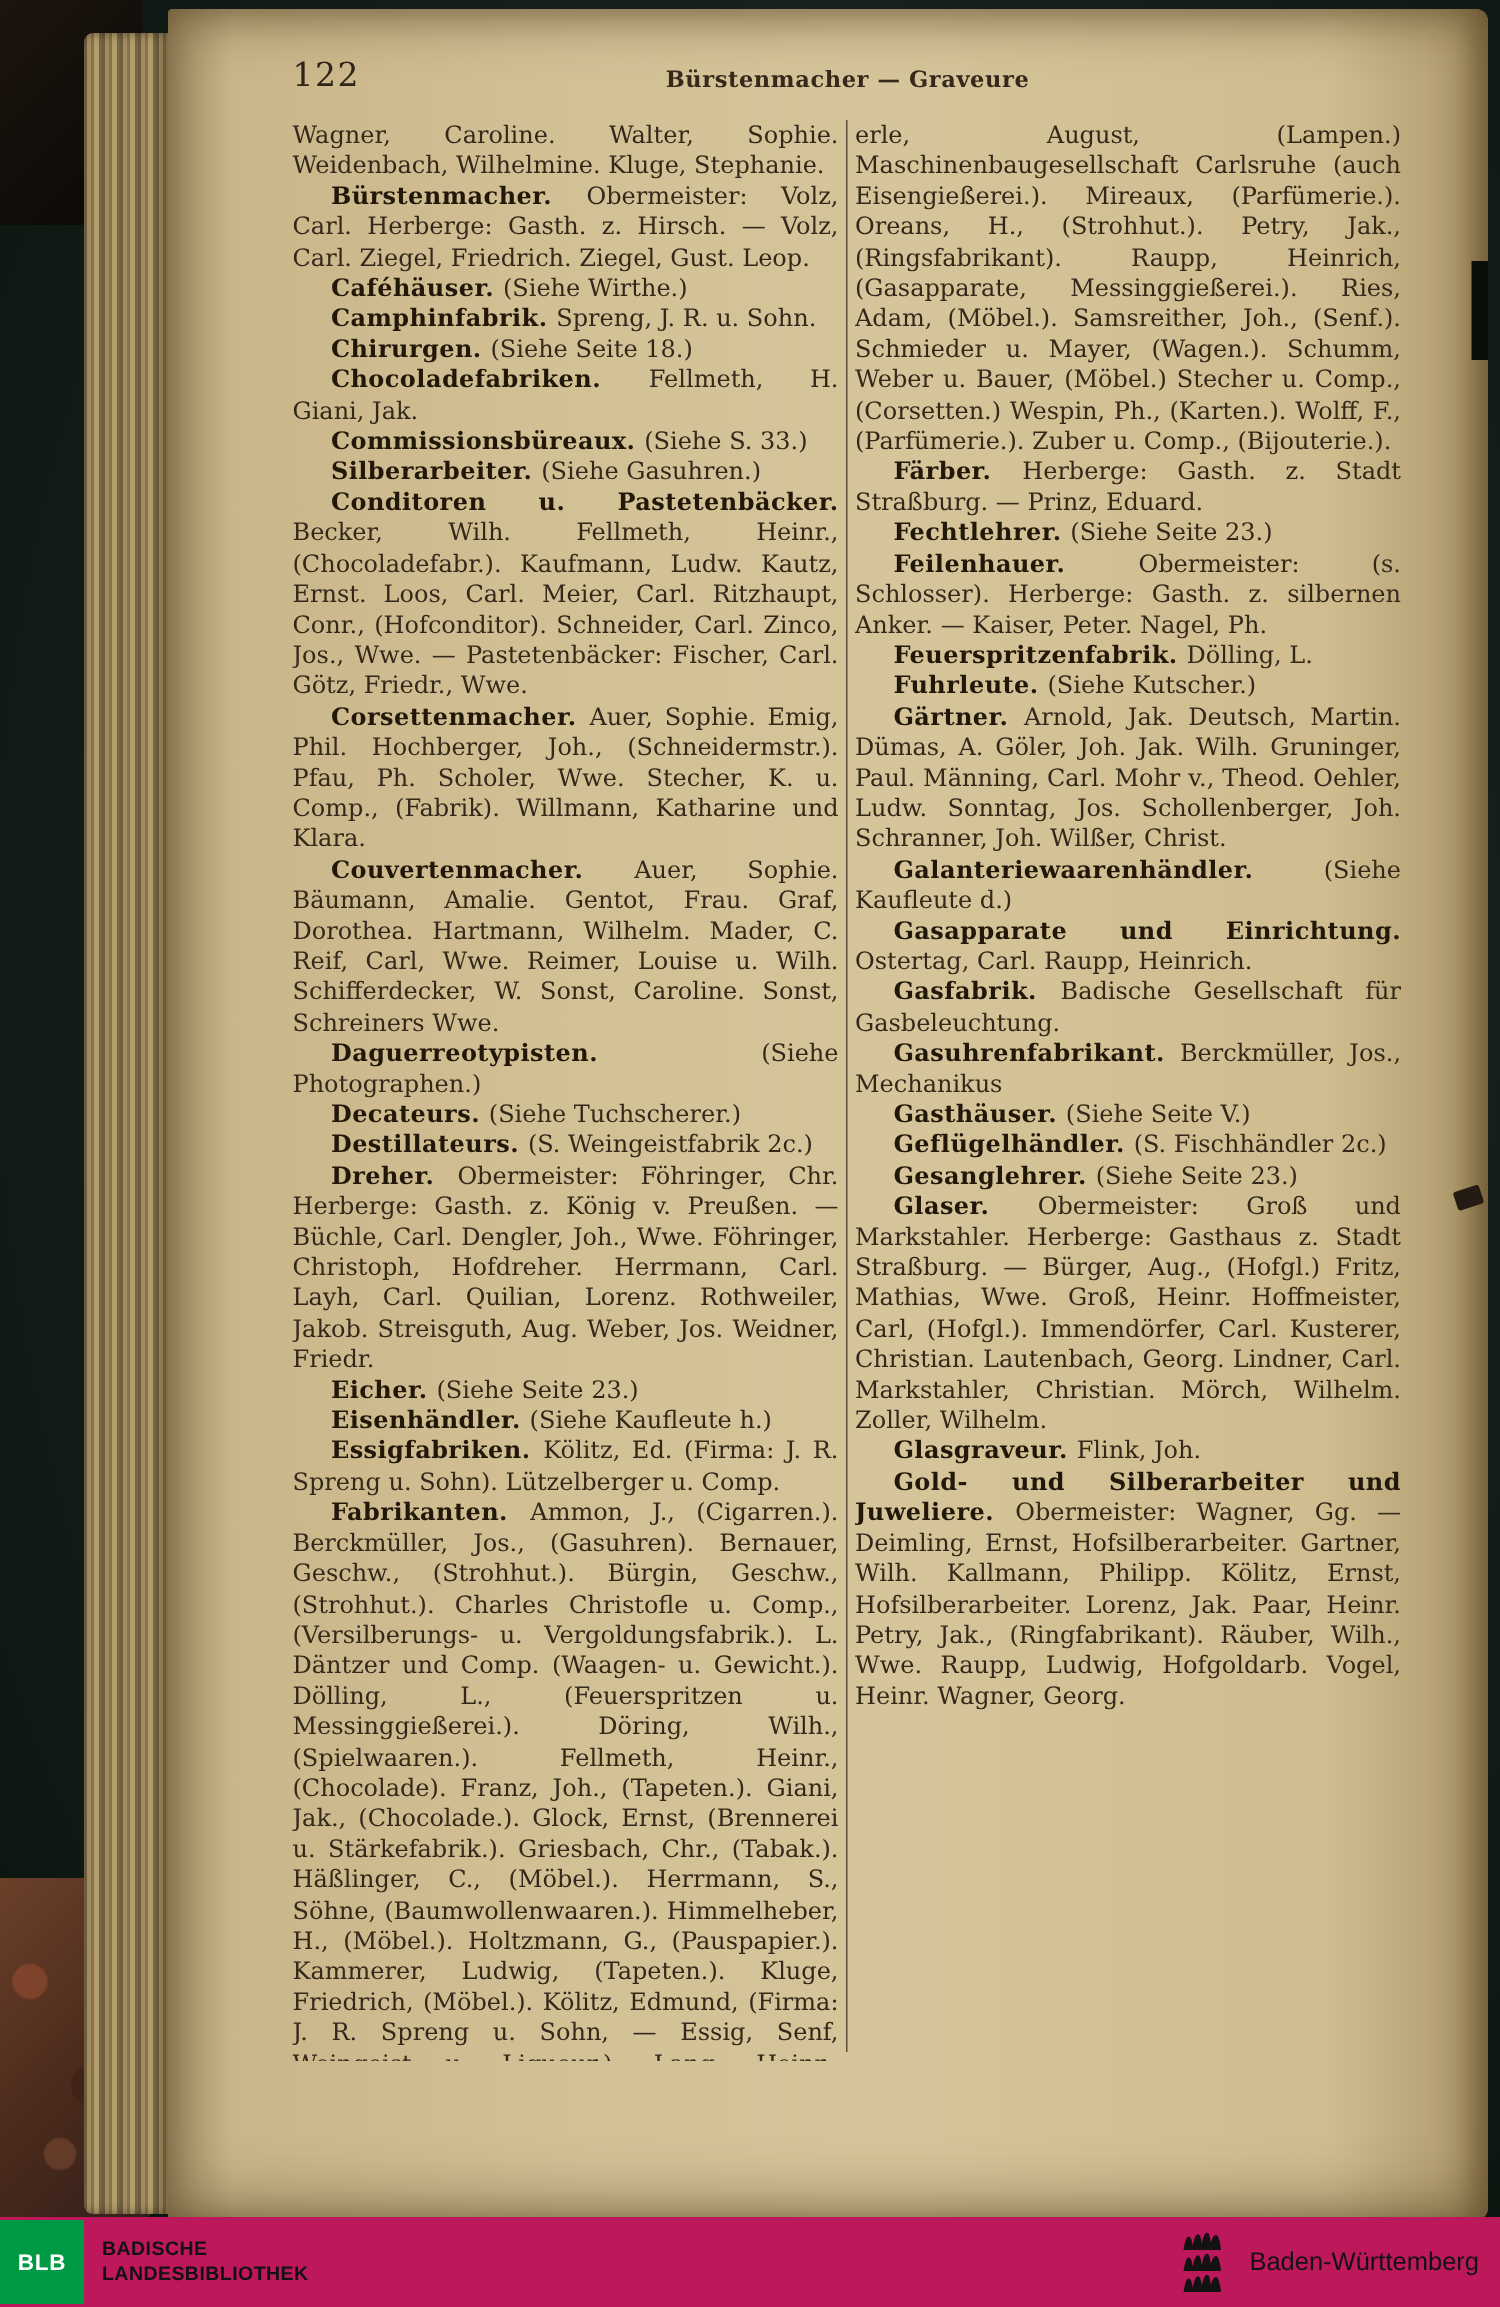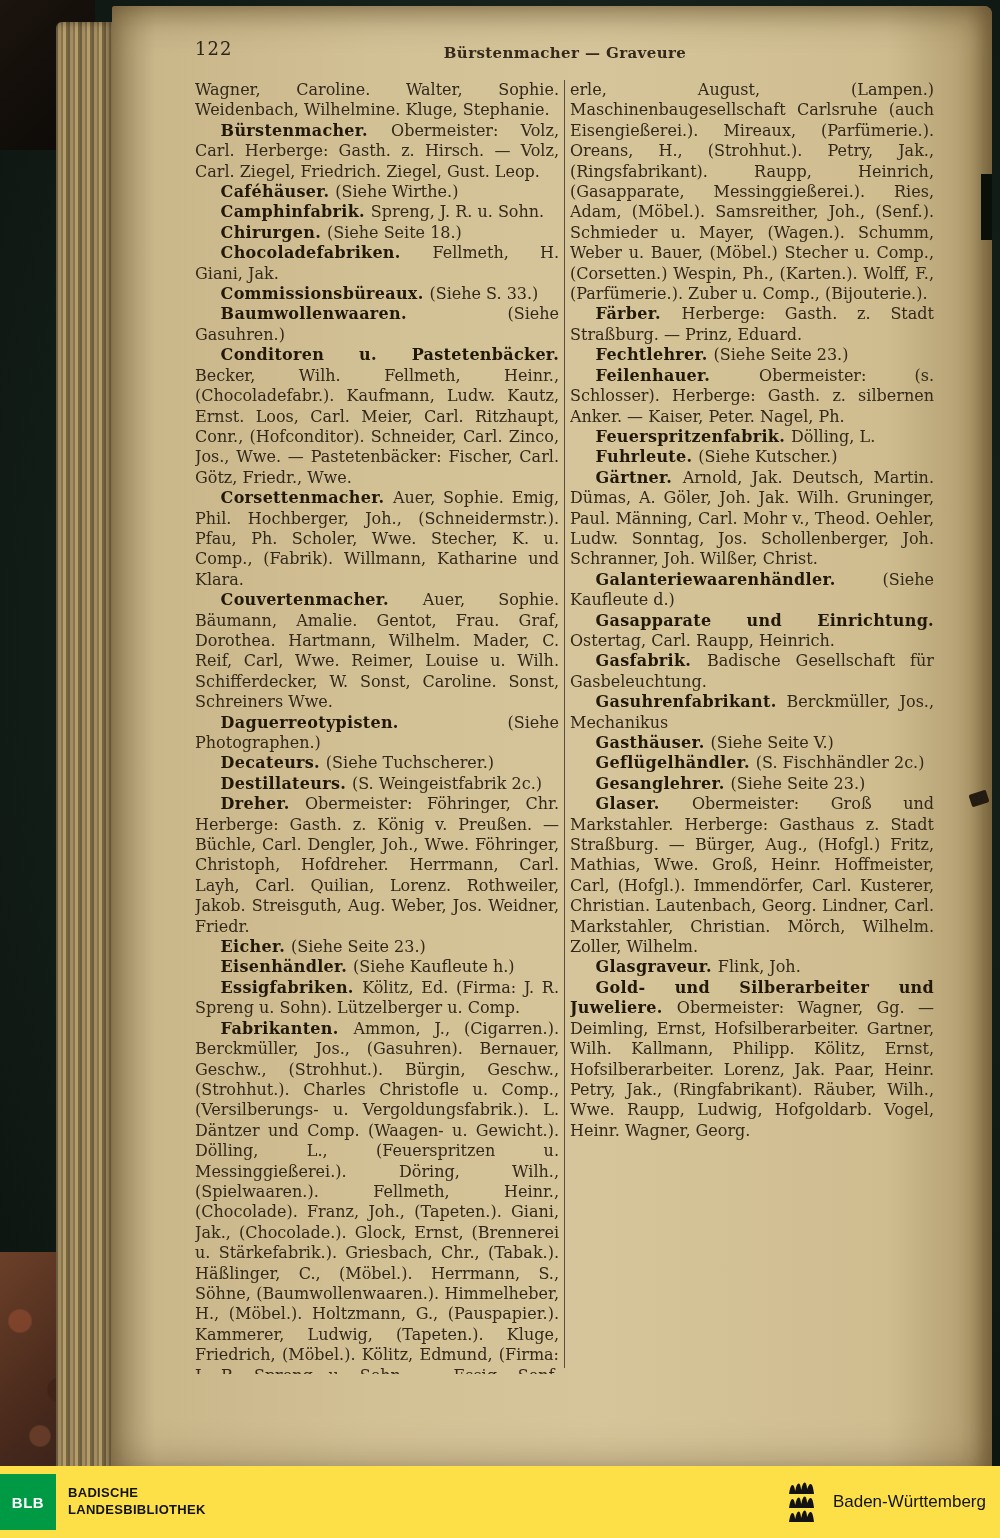--- a/index.html
+++ b/index.html
@@ -27,32 +27,32 @@
     box-shadow:inset -6px 0 8px rgba(0,0,0,.45);}
   .book-page{position:absolute;left:112px;right:8px;top:6px;bottom:58px;
     border-radius:3px 8px 8px 3px;
     background:linear-gradient(90deg,#a8946a 0%,#c9b689 5%,#d3c196 30%,#d6c59a 55%,#cfbd90 88%,#ac9768 100%);
     box-shadow:inset 0 14px 30px rgba(80,60,30,.35), inset 0 -18px 35px rgba(80,60,30,.35), inset -10px 0 18px rgba(90,70,40,.45);}
   .notch-top-right{position:absolute;right:0;top:168px;width:11px;height:66px;background:#0b0f0a;}
   .mark-right{position:absolute;right:4px;top:786px;width:18px;height:13px;background:#241b12;
     transform:rotate(-18deg);border-radius:2px;}
   
   .page-head{position:absolute;left:195px;right:65px;top:38px;height:34px;color:#2e2417;}
-  .page-num{position:absolute;left:0;top:0;font-size:18px;letter-spacing:1px;text-align:right;}
+  .page-num{position:absolute;left:0;top:0;font-size:22px;letter-spacing:1px;text-align:right;}
   .running-title{position:absolute;left:0;right:0;top:6px;text-align:center;
     font-size:15px;font-weight:bold;letter-spacing:.4px;color:#34291a;}
   .columns{position:absolute;left:195px;top:80px;display:flex;}
   .col{width:364px;height:1294px;overflow:hidden;text-align:justify;
     font-size:16px;line-height:20.4px;color:#33281a;}
   .col-divider{width:1px;height:1288px;background:#5c4d39;margin:0 5px;}
   .entry{margin:0;text-indent:1.6em;}
   .entry.cont{text-indent:0;}
   .entry .h{font-weight:bold;font-size:16px;color:#221809;letter-spacing:.3px;}
   
-  .footer{position:absolute;left:0;right:0;bottom:0;height:72px;background:#fde047;
+  .footer{position:absolute;left:0;right:0;bottom:0;height:60px;background:#be185d;
     display:flex;align-items:center;font-family:"Liberation Sans", sans-serif;}
   .blb-box{width:56px;height:56px;display:flex;align-items:center;justify-content:center;
     color:#fff;font-weight:bold;font-size:15px;letter-spacing:.5px;flex:0 0 auto;}
   .lib-name{margin-left:12px;font-weight:bold;font-size:13px;line-height:1.3;
     color:#121212;letter-spacing:.3px;}
   .footer-spacer{flex:1;}
   .bw{display:flex;align-items:center;gap:14px;margin-right:14px;color:#121212;font-size:17px;}
   .bw svg{display:block;}
 </style>
 </head>
@@ -75,21 +75,21 @@
 
   <div class="columns">
     <div class="col">
         <p class="entry cont">Wagner, Caroline. Walter, Sophie. Weidenbach, Wilhelmine. Kluge, Stephanie.</p>
         <p class="entry"><span class="h">Bürstenmacher. </span>Obermeister: Volz, Carl. Herberge: Gasth. z. Hirsch. — Volz, Carl. Ziegel, Friedrich. Ziegel, Gust. Leop.</p>
         <p class="entry"><span class="h">Caféhäuser. </span>(Siehe Wirthe.)</p>
         <p class="entry"><span class="h">Camphinfabrik. </span>Spreng, J. R. u. Sohn.</p>
         <p class="entry"><span class="h">Chirurgen. </span>(Siehe Seite 18.)</p>
         <p class="entry"><span class="h">Chocoladefabriken. </span>Fellmeth, H. Giani, Jak.</p>
         <p class="entry"><span class="h">Commissionsbüreaux. </span>(Siehe S. 33.)</p>
-        <p class="entry"><span class="h">Baumwollenwaaren. </span>(Siehe Gasuhren.)</p>
+        <p class="entry"><span class="h">Silberarbeiter. </span>(Siehe Gasuhren.)</p>
         <p class="entry"><span class="h">Conditoren u. Pastetenbäcker. </span>Becker, Wilh. Fellmeth, Heinr., (Chocoladefabr.). Kaufmann, Ludw. Kautz, Ernst. Loos, Carl. Meier, Carl. Ritzhaupt, Conr., (Hofconditor). Schneider, Carl. Zinco, Jos., Wwe. — Pastetenbäcker: Fischer, Carl. Götz, Friedr., Wwe.</p>
         <p class="entry"><span class="h">Corsettenmacher. </span>Auer, Sophie. Emig, Phil. Hochberger, Joh., (Schneidermstr.). Pfau, Ph. Scholer, Wwe. Stecher, K. u. Comp., (Fabrik). Willmann, Katharine und Klara.</p>
         <p class="entry"><span class="h">Couvertenmacher. </span>Auer, Sophie. Bäumann, Amalie. Gentot, Frau. Graf, Dorothea. Hartmann, Wilhelm. Mader, C. Reif, Carl, Wwe. Reimer, Louise u. Wilh. Schifferdecker, W. Sonst, Caroline. Sonst, Schreiners Wwe.</p>
         <p class="entry"><span class="h">Daguerreotypisten. </span>(Siehe Photographen.)</p>
         <p class="entry"><span class="h">Decateurs. </span>(Siehe Tuchscherer.)</p>
         <p class="entry"><span class="h">Destillateurs. </span>(S. Weingeistfabrik 2c.)</p>
         <p class="entry"><span class="h">Dreher. </span>Obermeister: Föhringer, Chr. Herberge: Gasth. z. König v. Preußen. — Büchle, Carl. Dengler, Joh., Wwe. Föhringer, Christoph, Hofdreher. Herrmann, Carl. Layh, Carl. Quilian, Lorenz. Rothweiler, Jakob. Streisguth, Aug. Weber, Jos. Weidner, Friedr.</p>
         <p class="entry"><span class="h">Eicher. </span>(Siehe Seite 23.)</p>
         <p class="entry"><span class="h">Eisenhändler. </span>(Siehe Kaufleute h.)</p>
         <p class="entry"><span class="h">Essigfabriken. </span>Kölitz, Ed. (Firma: J. R. Spreng u. Sohn). Lützelberger u. Comp.</p>

